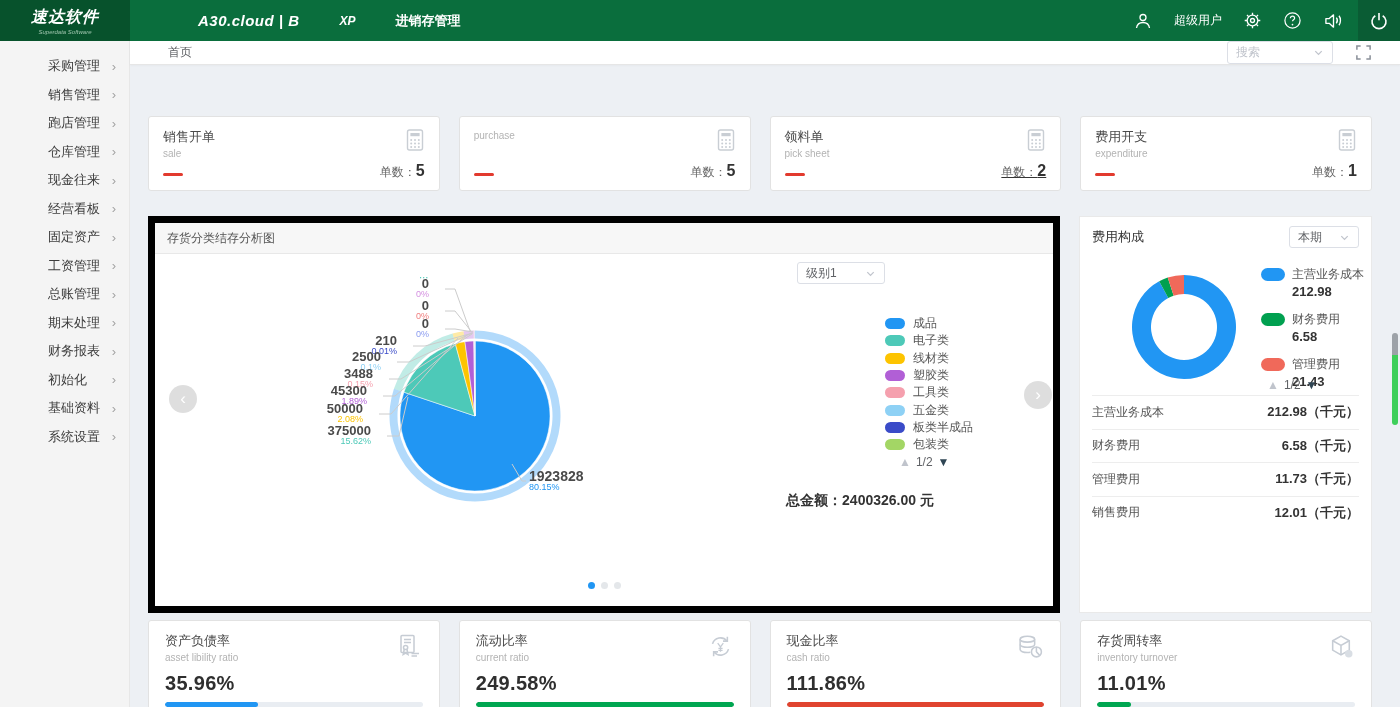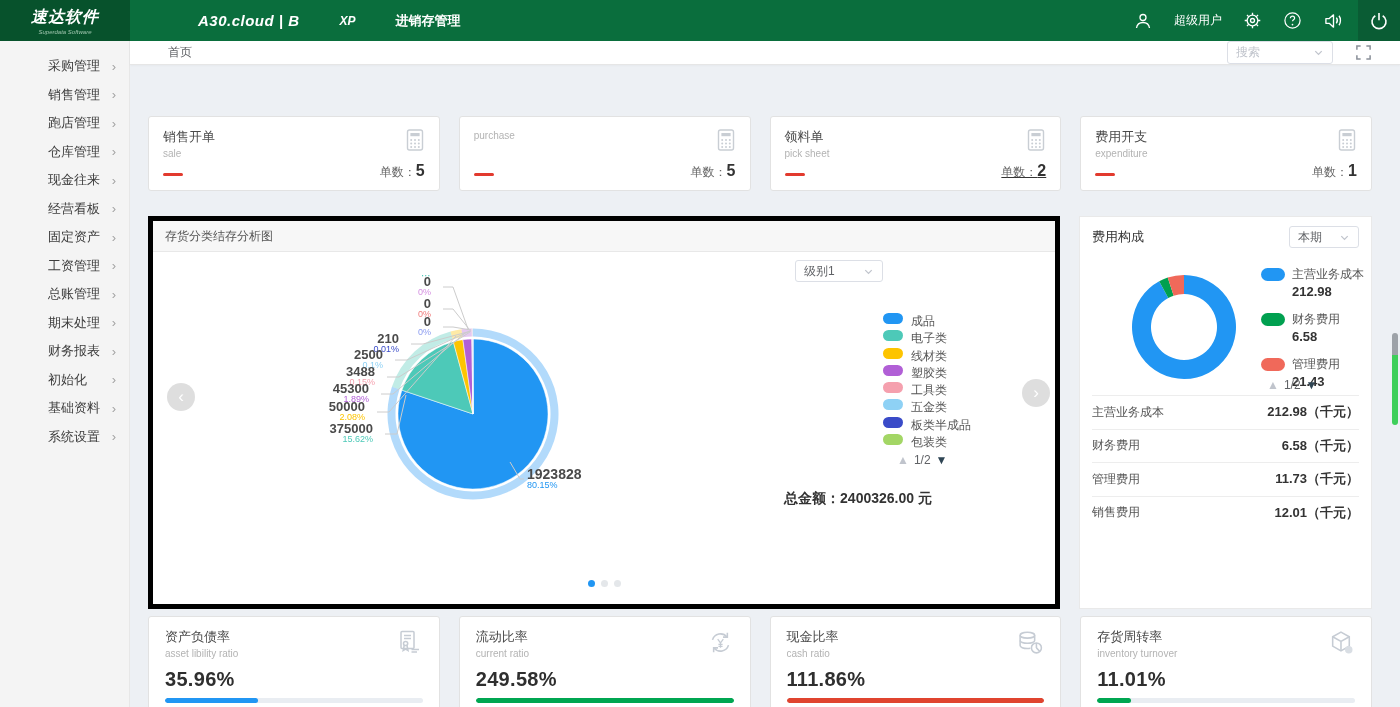--- a/index.html
+++ b/index.html
@@ -37,33 +37,33 @@
   .stat-card { flex:1; background:#fff; border:1px solid #e2e2e2; border-radius:3px; height:75px; padding:11px 14px; position:relative; }
   .stat-title { font-size:13px; color:#4a4a4a; }
   .stat-sub { font-size:10px; color:#b3b3b3; margin-top:2px; }
   .stat-bottom { position:absolute; left:14px; right:14px; bottom:9px; display:flex; align-items:flex-end; justify-content:space-between; }
   .red-dash { width:20px; height:3px; background:#e23a2e; border-radius:2px; margin-bottom:5px; }
   .count-label { font-size:12px; color:#666; }
   .count-num { font-size:16px; font-weight:bold; color:#333; }
   .calc-icon { position:absolute; top:11px; right:13px; }
   
   .mid-row { display:flex; gap:19px; margin-top:25px; }
-  .chart-panel { width:912px; flex:none; background:#fff; border:5px solid #000000; }
+  .chart-panel { width:912px; flex:none; background:#fff; border:7px solid #000000; }
   .panel-header { height:31px; background:#f7f7f7; border-bottom:1px solid #e8e8e8; display:flex; align-items:center; padding:0 12px; font-size:12px; color:#555; }
   .chart-body { position:relative; height:352px; }
   .sel-box { border:1px solid #dcdfe6; border-radius:3px; background:#fff; font-size:12px; color:#606266; display:flex; align-items:center; justify-content:space-between; padding:0 8px; cursor:pointer; }
   .level-select { position:absolute; left:642px; top:8px; width:88px; height:22px; }
   .pie-svg { position:absolute; left:0; top:0; }
   .pie-label { position:absolute; text-align:right; }
   .pie-label .pl-val { display:block; font-size:13px; font-weight:bold; color:#4a4a4a; line-height:11px; }
   .pie-label .pl-pct { display:block; font-size:9px; line-height:10px; }
   .pie-label.big .pl-val { font-size:14px; }
   .overflow-dots { position:absolute; right:624px; top:18px; font-size:10px; color:#4dc9b8; }
   .legend { position:absolute; left:730px; top:61px; }
-  .legend-item { display:flex; height:17.3px; cursor:pointer; }
+  .legend-item { display:flex; align-items:center; height:17.3px; cursor:pointer; }
   .legend-pill { width:20px; height:11px; border-radius:5.5px; margin-right:8px; flex:none; }
   .legend-label { font-size:12px; color:#555; }
   .pager { display:flex; align-items:center; gap:5px; font-size:12px; color:#606266; }
   .legend-pager { position:absolute; left:744px; top:201px; }
   .tri { font-size:12px; line-height:12px; cursor:pointer; }
   .tri-up { color:#c0c4cc; }
   .tri-down { color:#2f4554; }
   .total-label { position:absolute; left:595px; top:238px; width:220px; text-align:center; font-size:14px; font-weight:bold; color:#333; }
   .car-arrow { position:absolute; width:28px; height:28px; border-radius:50%; background:#d9d9d9; opacity:0.85; color:#fff; display:flex; align-items:center; justify-content:center; font-size:17px; cursor:pointer; user-select:none; }
   .car-left { left:14px; top:131px; }

